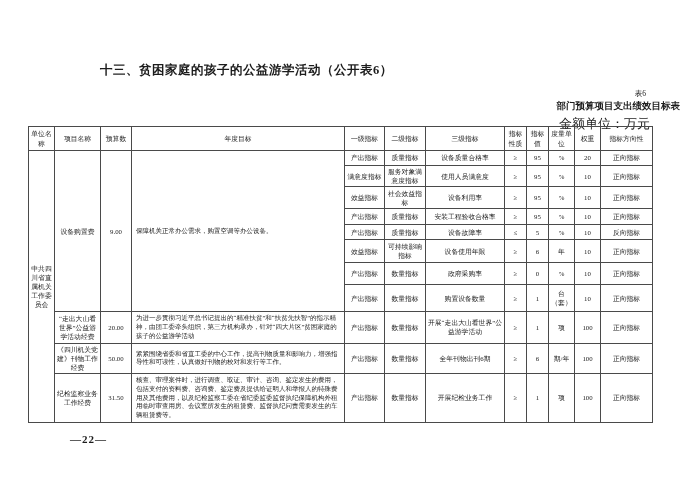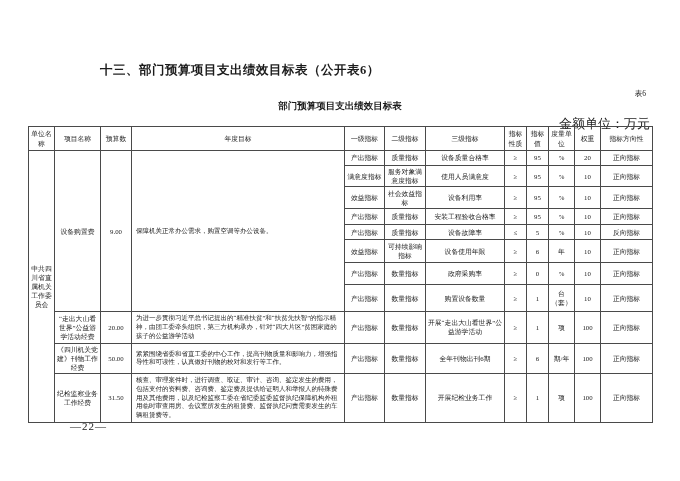--- a/index.html
+++ b/index.html
@@ -9,50 +9,50 @@
     overflow:hidden; margin:0 auto;
   }
   .section-title {
     position:absolute; left:100px; top:62px;
     font-size:12.5px; font-weight:bold; letter-spacing:0.5px;
   }
   .table-tag {
     position:absolute; right:34px; top:89px; font-size:7.5px;
   }
   .table-title {
-    position:absolute; left:0; right:0; top:100px; text-align:center;
+    position:absolute; left:0; right:0; top:100px; text-align:right;
     font-size:9.5px; font-weight:bold;
   }
   .unit-note {
     position:absolute; right:30px; top:115px; font-size:13px;
   }
   table.budget {
     position:absolute; left:28px; top:126px; width:624px;
     border-collapse:collapse; table-layout:fixed;
   }
   table.budget th, table.budget td {
     border:1px solid #4a4a4a; font-weight:normal;
     font-size:6.8px; line-height:1.35; padding:1px 2px;
     text-align:center; vertical-align:middle;
     word-break:break-all; overflow:hidden;
   }
   table.budget td.goal {
     text-align:left; padding:2px 4px; font-size:6.5px;
   }
   .page-number {
-    position:absolute; left:70px; top:420px;
-    font-size:11px; font-weight:normal; letter-spacing:1px;
+    position:absolute; left:70px; top:433px;
+    font-size:11px; font-weight:bold; letter-spacing:1px;
   }
 </style>
 </head>
 <body>
 
 <div class="page">
 
-  <div class="section-title">十三、部门预算项目支出绩效目标表（公开表6）</div>
+  <div class="section-title">十三、贫困家庭的孩子的公益游学活动（公开表6）</div>
   <div class="table-tag">表6</div>
   <div class="table-title">部门预算项目支出绩效目标表</div>
   <div class="unit-note">金额单位：万元</div>
 
   <table class="budget">
     <colgroup>
       <col style="width:26px">
         <col style="width:46px">
         <col style="width:31px">
         <col style="width:213px">

